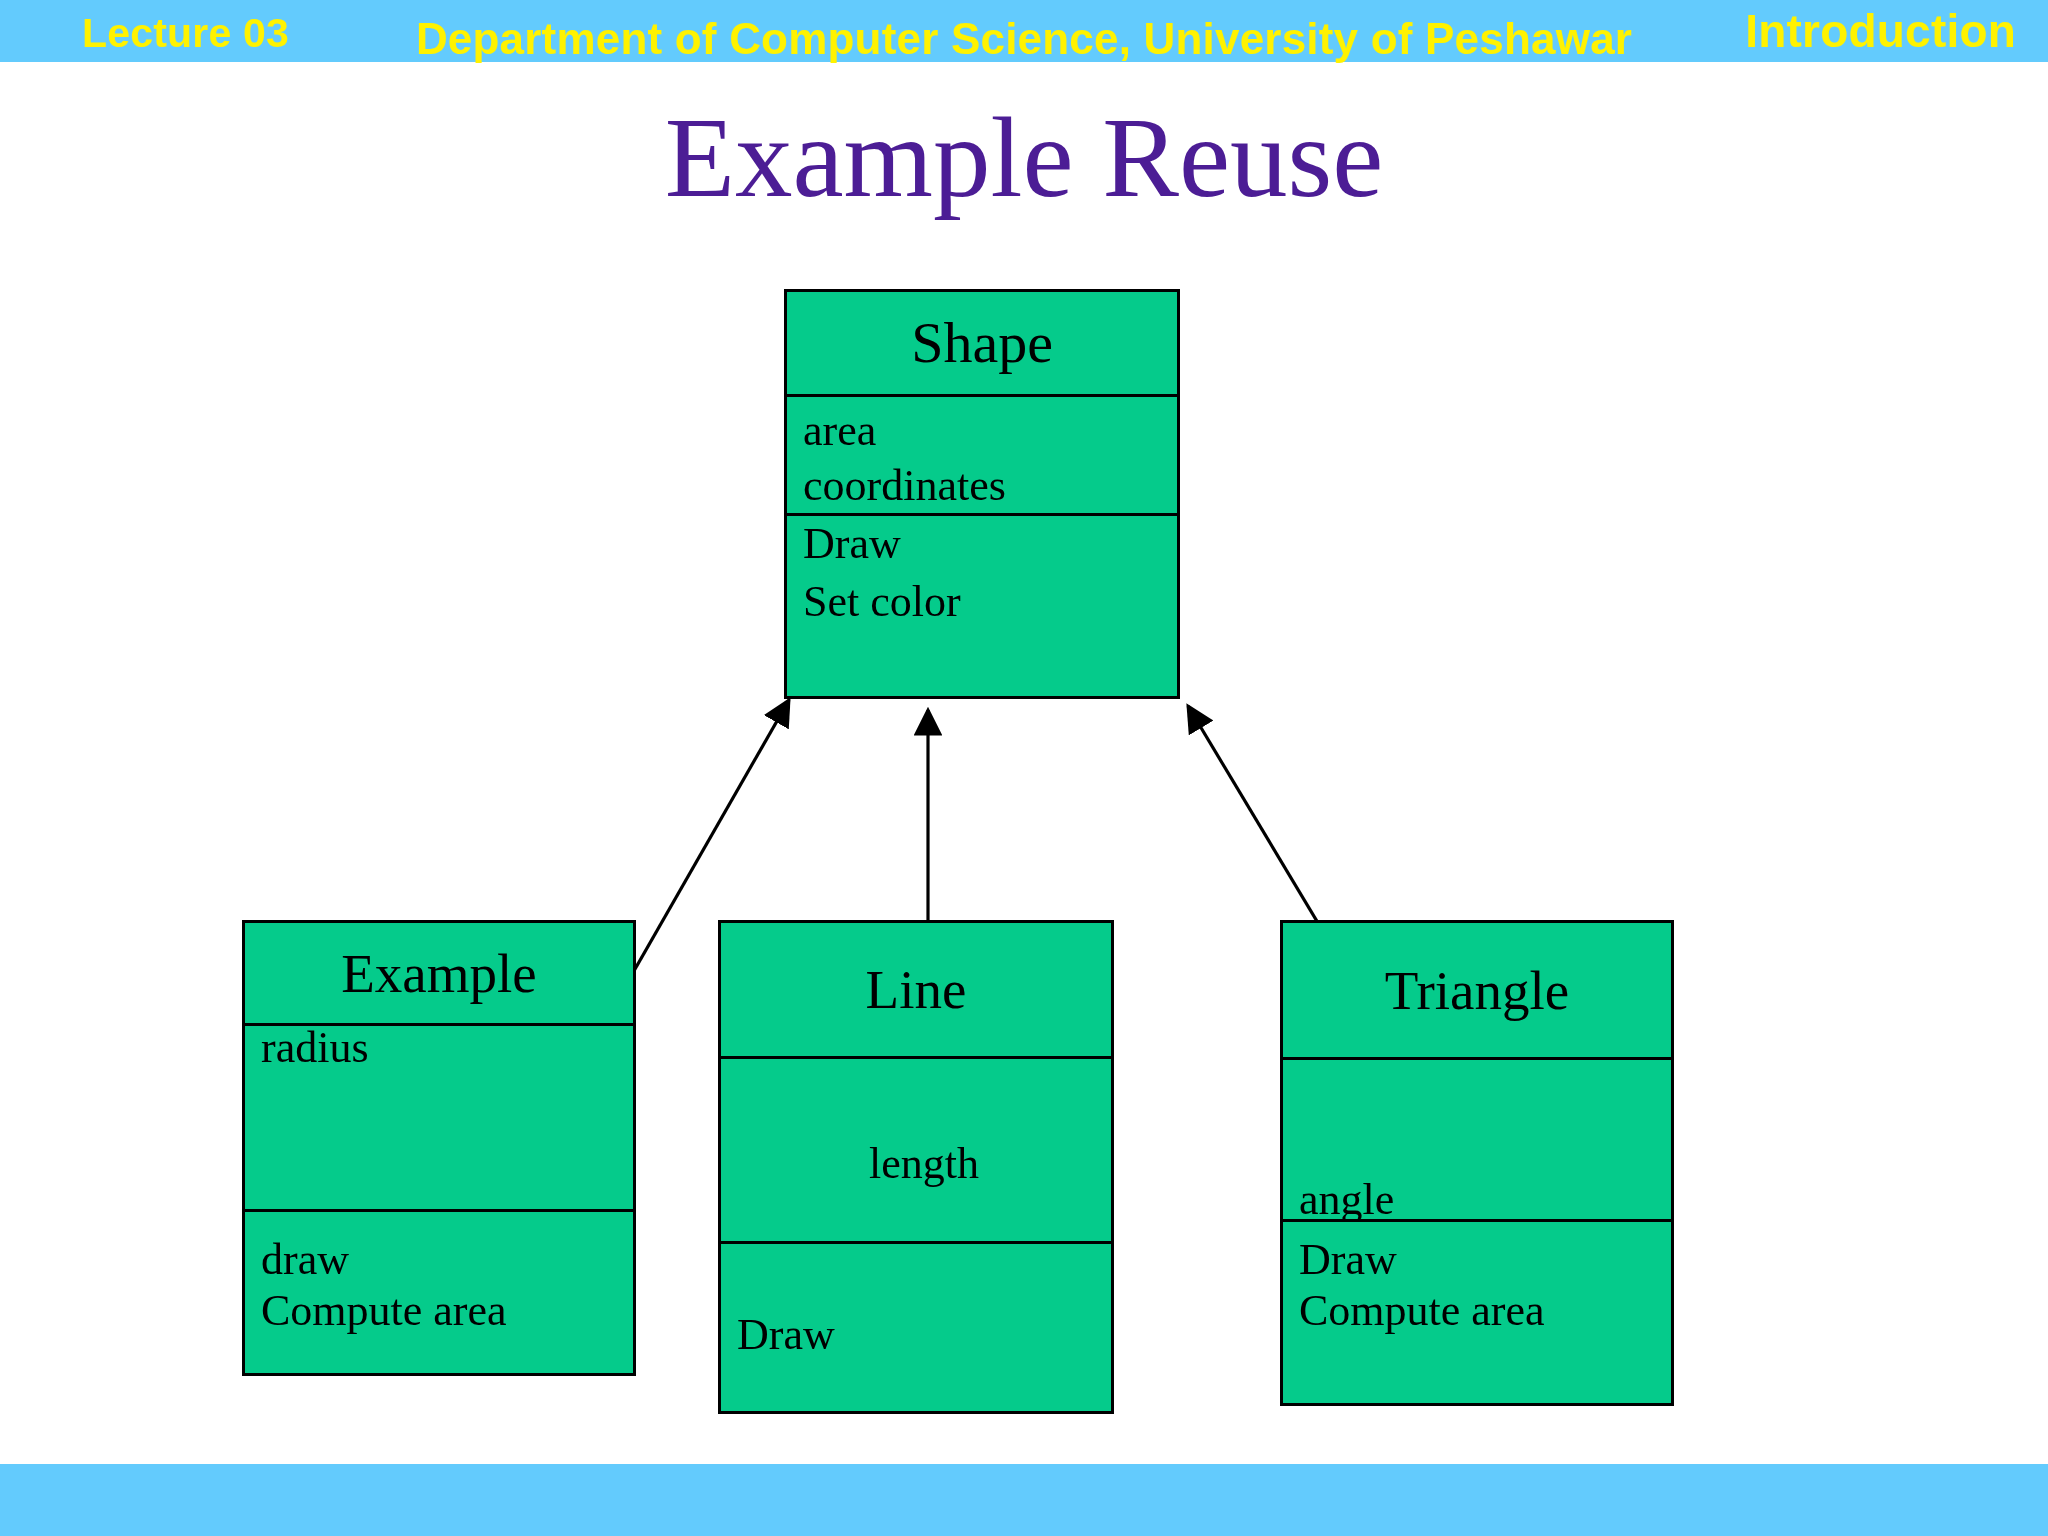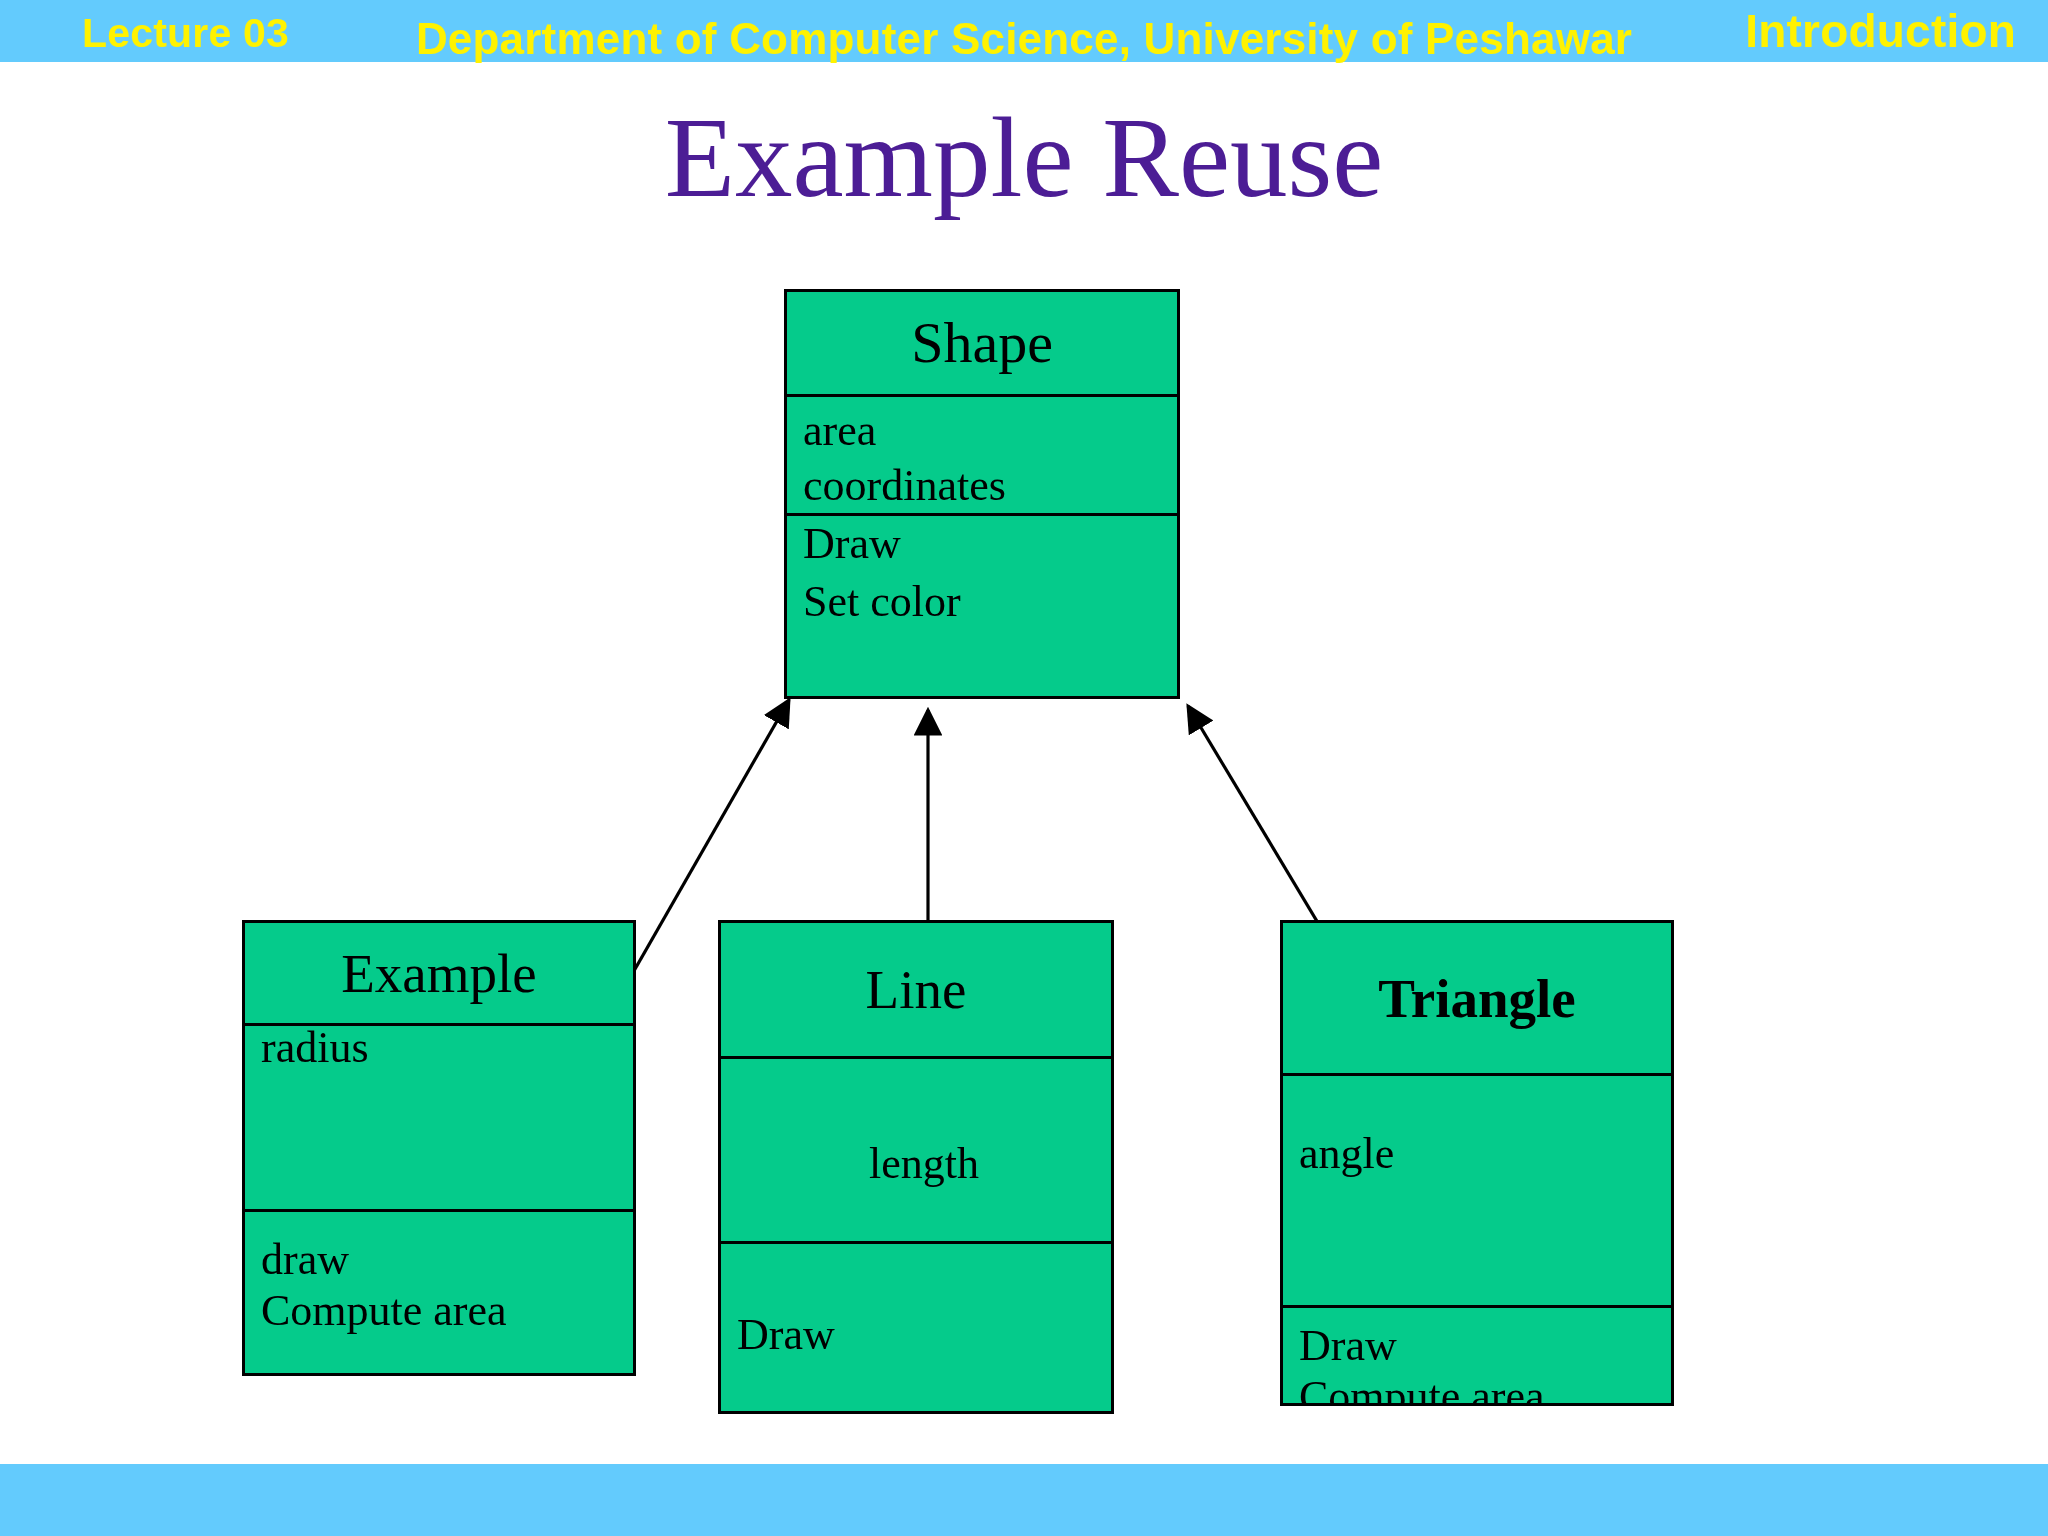--- a/index.html
+++ b/index.html
@@ -148,22 +148,22 @@
   #box-line .attrs { height: 185px; padding-top: 83px; align-items: center; }
   #box-line .ops { flex: 1; padding-top: 69px; }
 
   
   #box-triangle {
     left: 1280px;
     top: 920px;
     width: 394px;
     height: 486px;
   }
-  #box-triangle .uml-name { height: 150px; font-weight: bold; }
-  #box-triangle .attrs { height: 232px; padding-top: 56px; }
+  #box-triangle .uml-name { height: 134px; }
+  #box-triangle .attrs { height: 162px; padding-top: 118px; }
   #box-triangle .ops { flex: 1; padding-top: 16px; }
   #box-triangle .ops .row + .row { margin-top: 7px; }
 
   
   #arrows {
     position: absolute;
     left: 0;
     top: 0;
     width: 2048px;
     height: 1536px;

